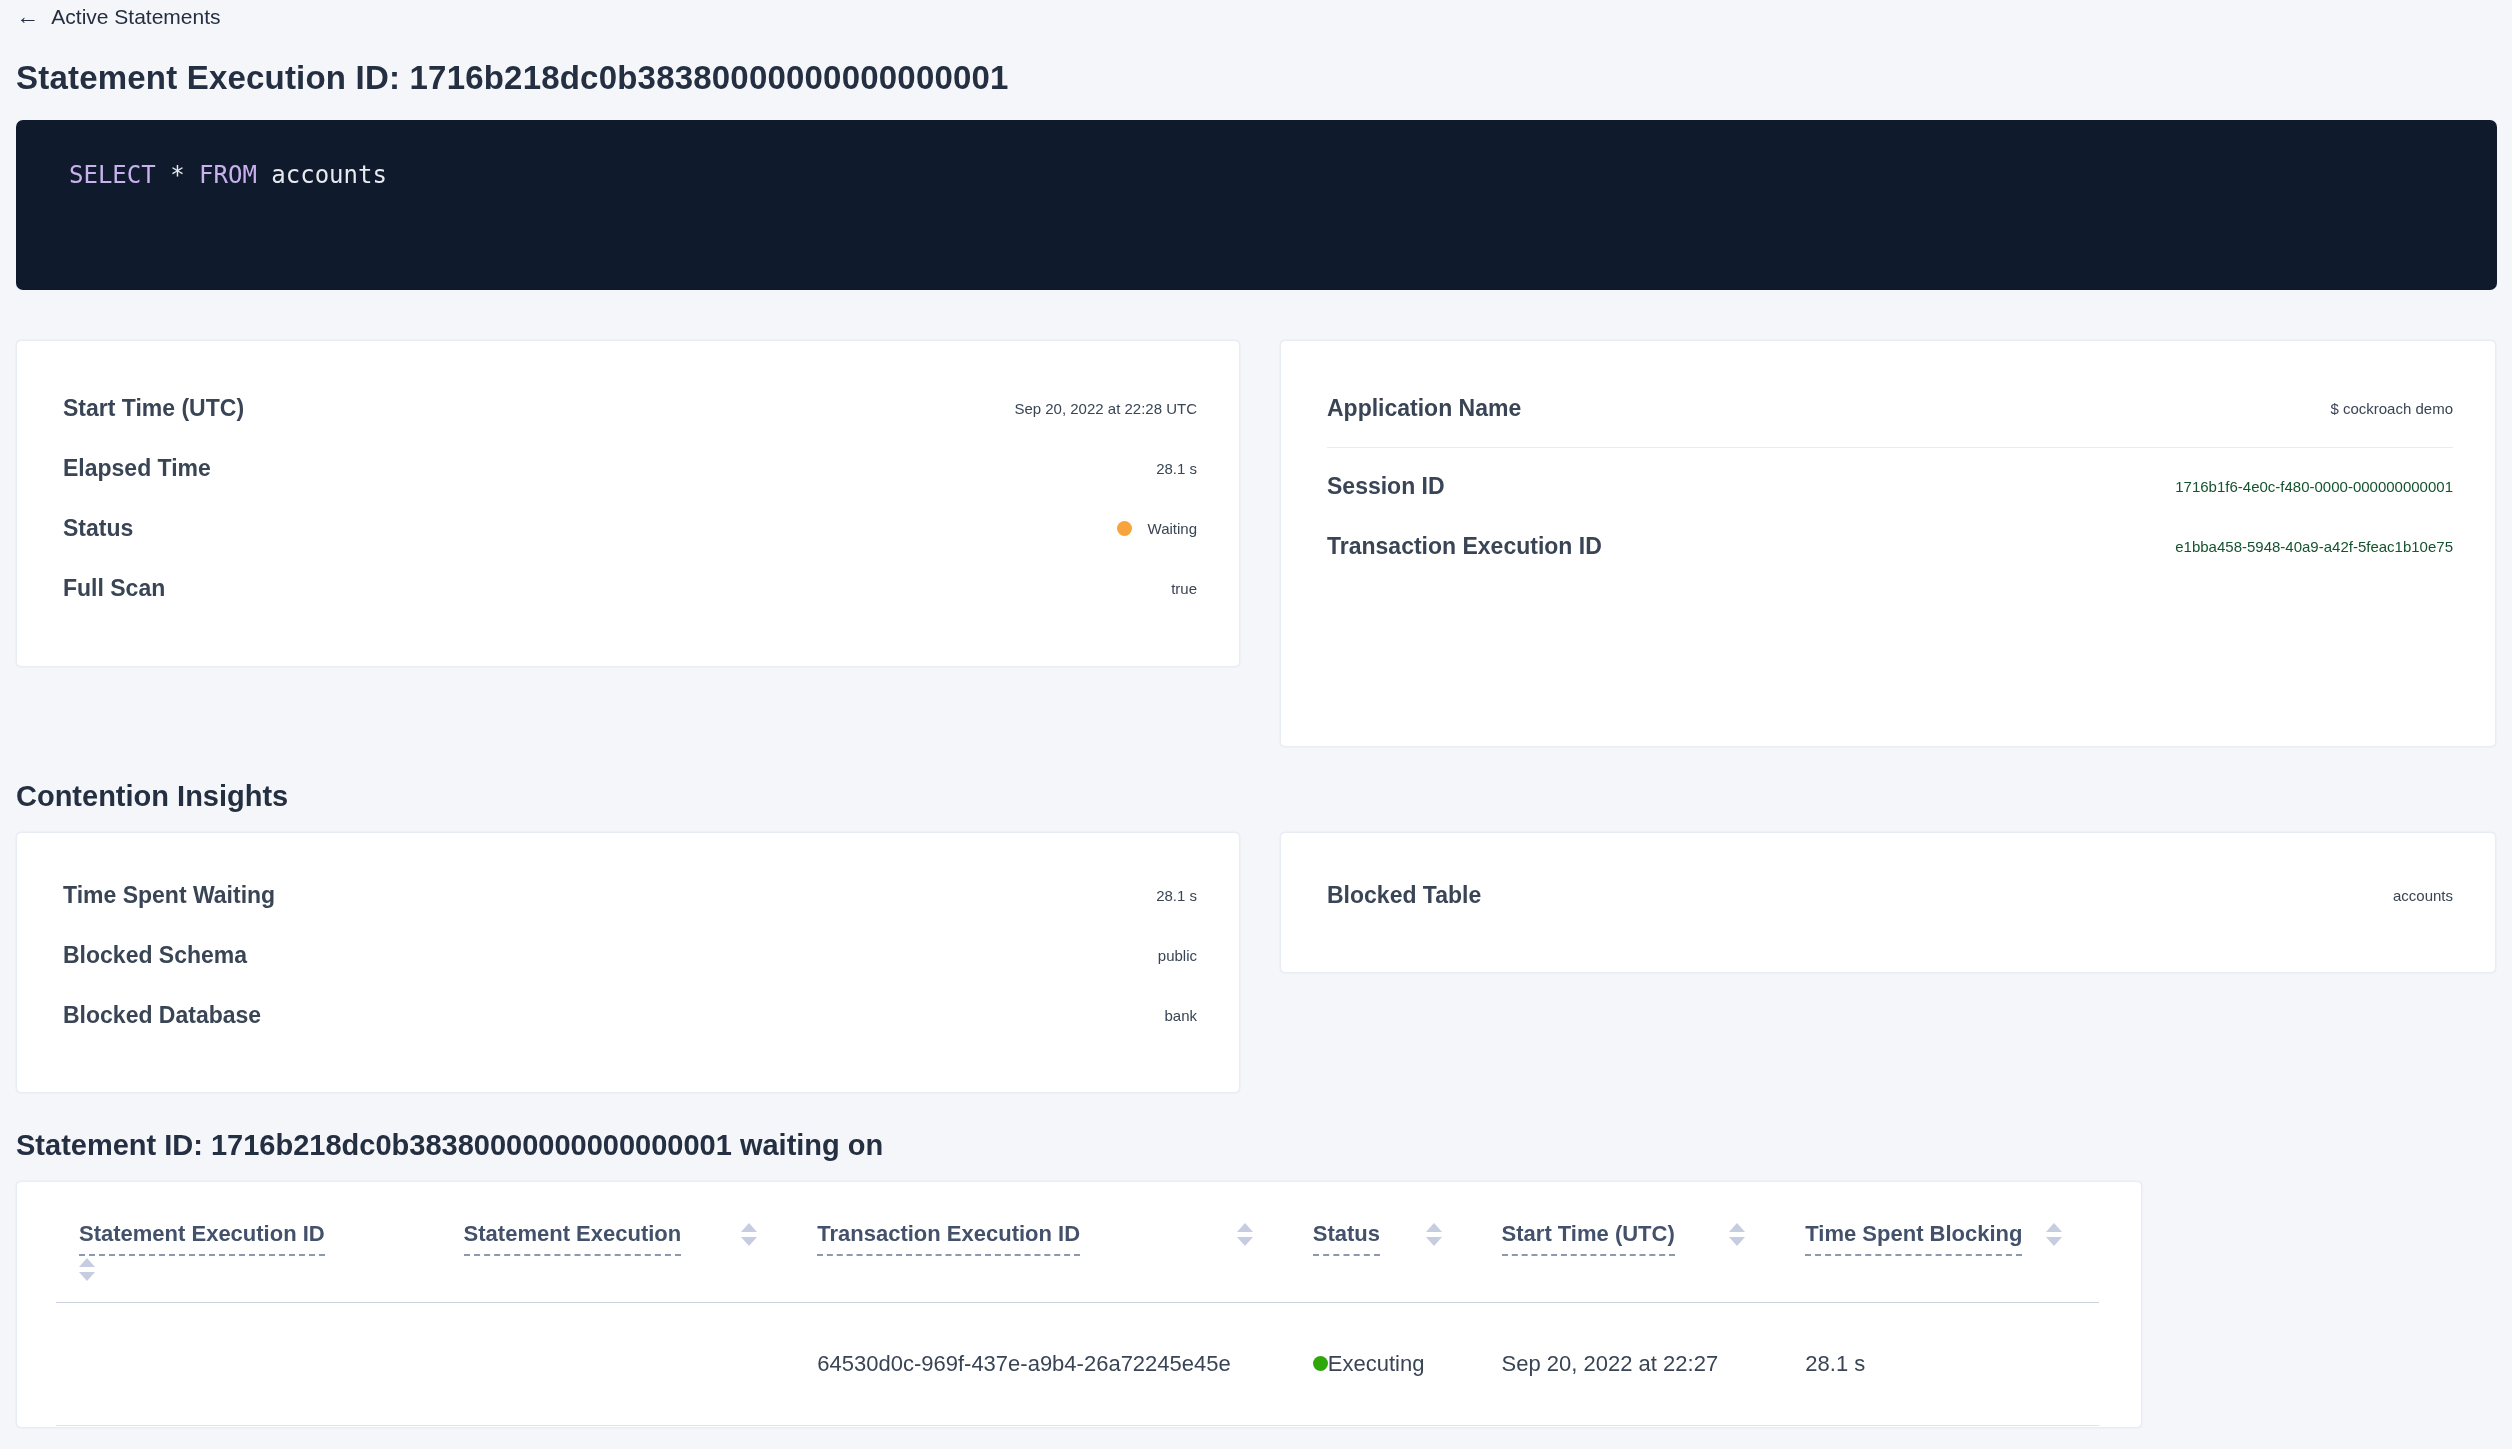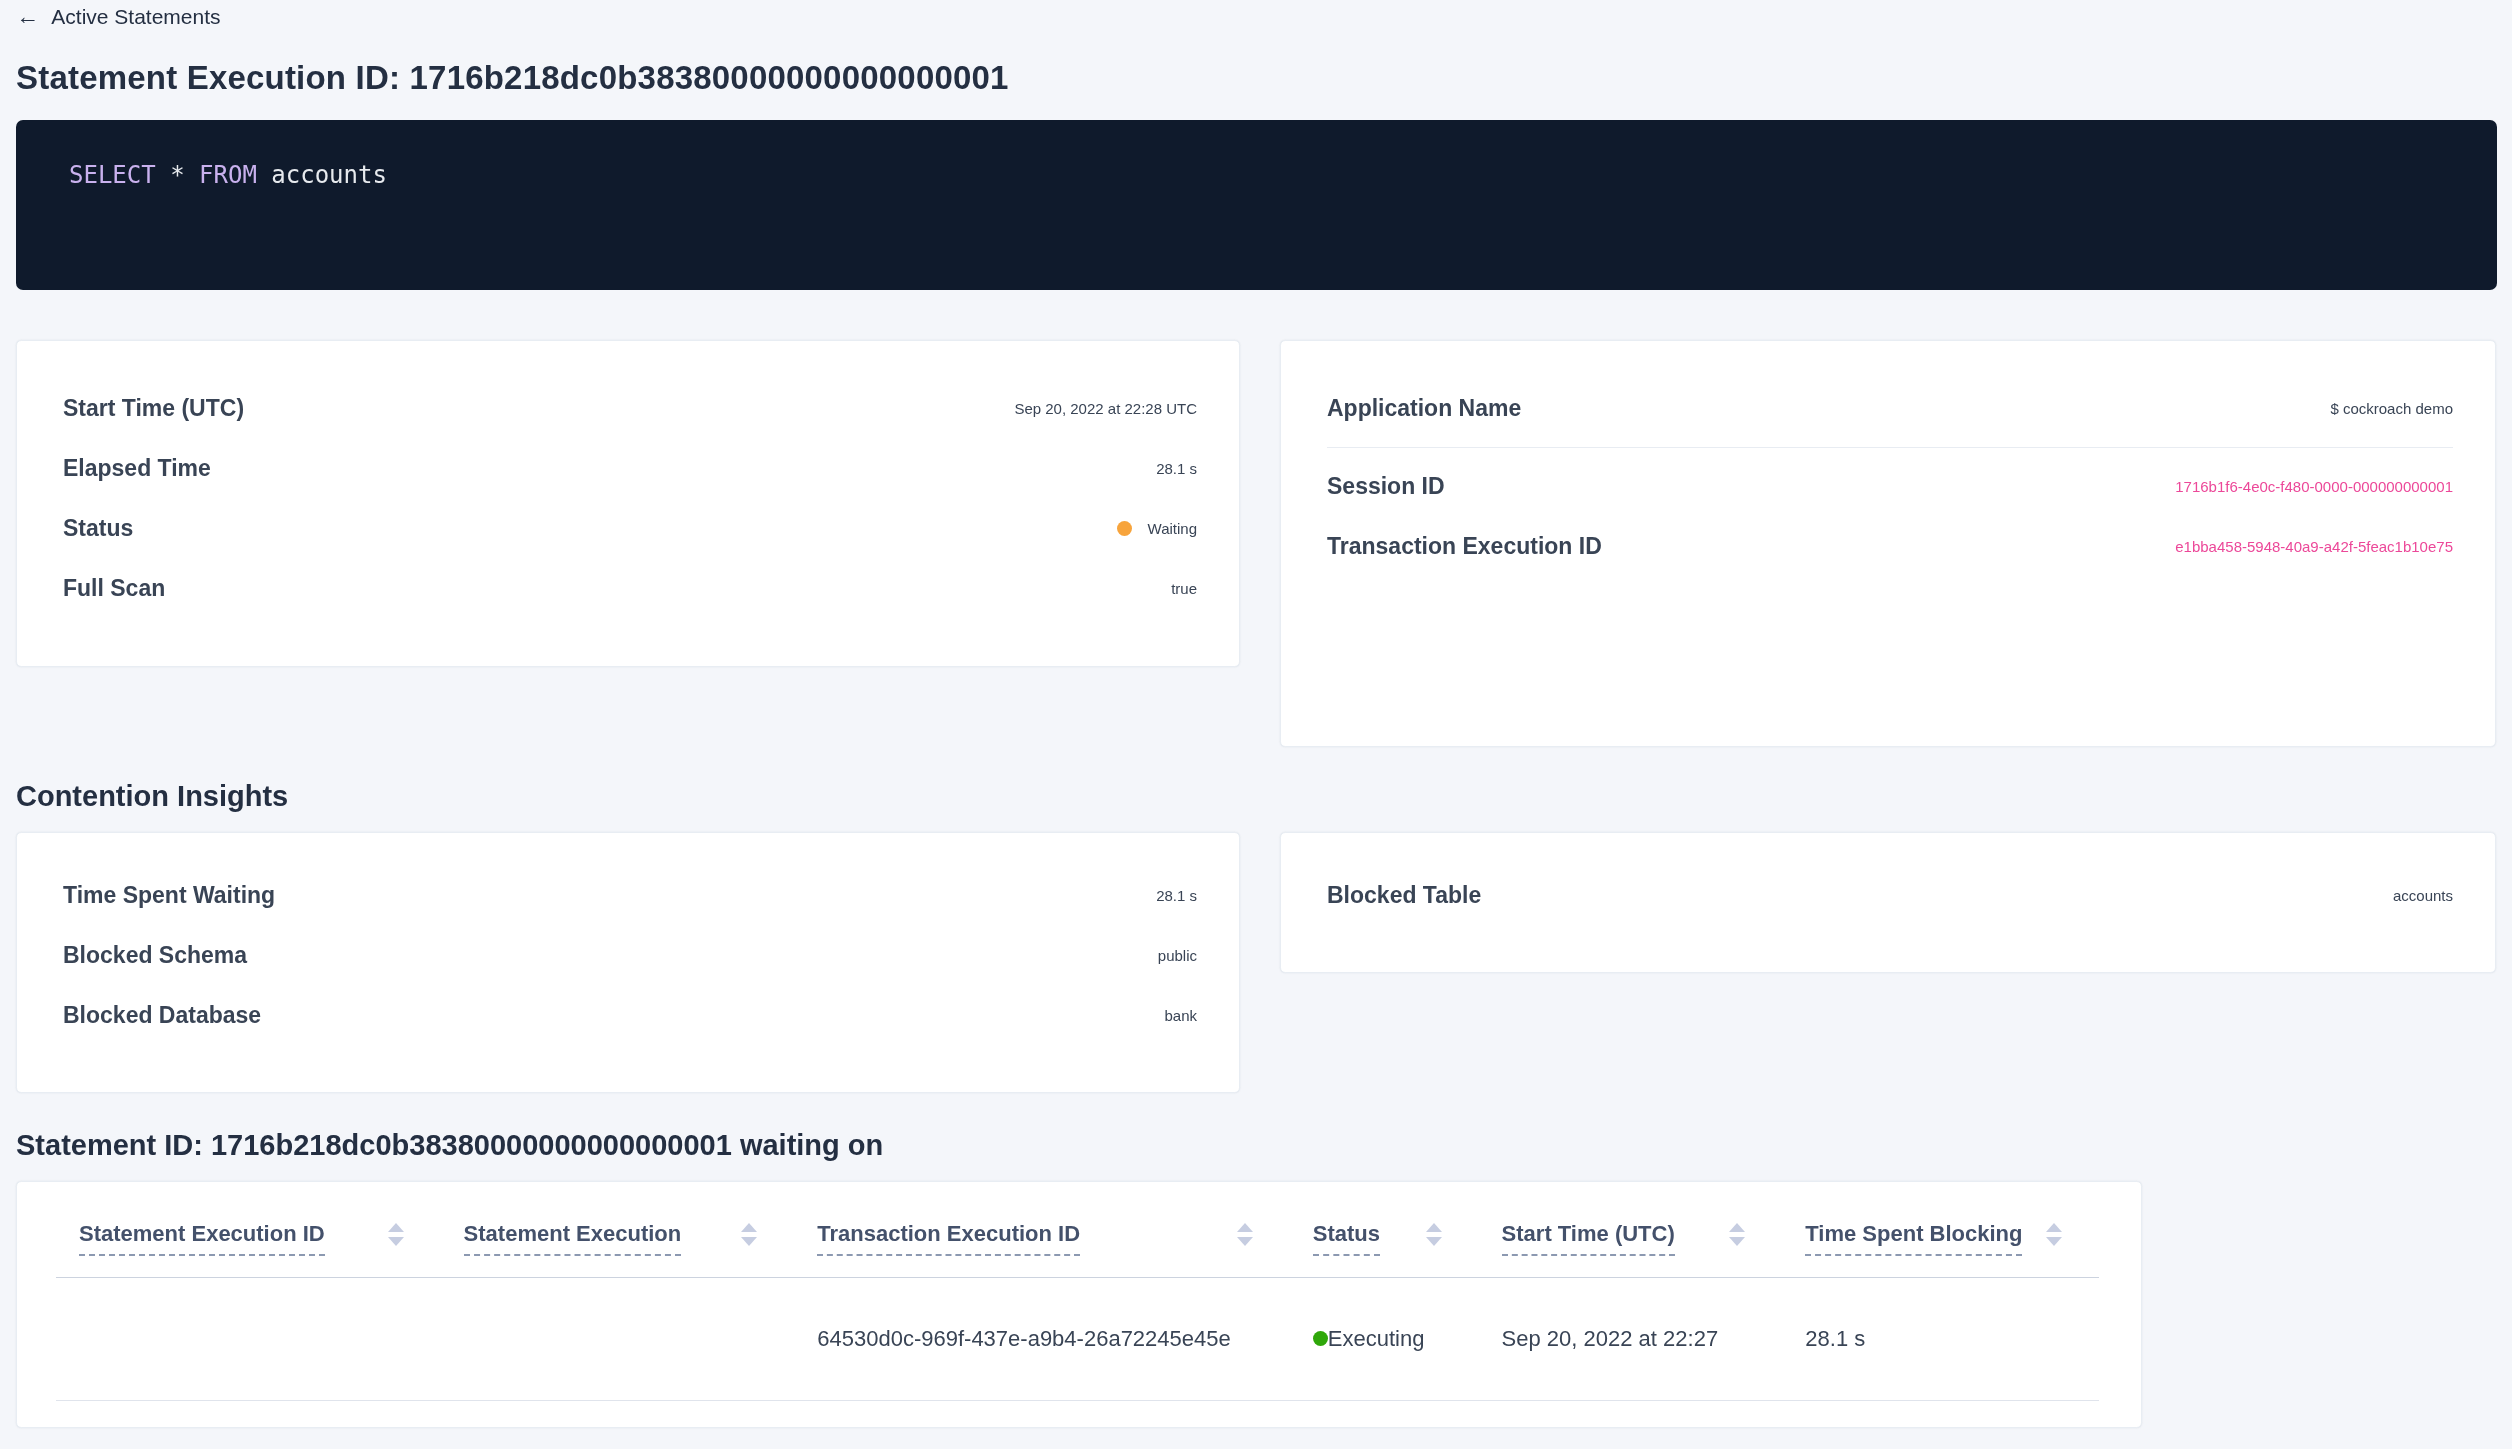--- a/index.html
+++ b/index.html
@@ -54,21 +54,21 @@
   .contention-left-card  { height: 261px; padding: 32px 42px 0 46px; }
   .contention-right-card { height: 141px; padding: 32px 42px 0 46px; }
 
   .kv-row {
     height: 60px;
     display: flex; align-items: center; justify-content: space-between;
   }
   .kv-label { font-size: 23px; font-weight: 700; color: #394455; }
   .kv-value { font-size: 15px; font-weight: 400; color: #394455; text-align: right; }
   .kv-value a, a.id-link {
-    color: #ec4899; text-decoration: none; cursor: pointer;
+    color: #14532d; text-decoration: none; cursor: pointer;
   }
   .status-value { display: inline-flex; align-items: center; gap: 16px; }
   .dot { width: 15px; height: 15px; border-radius: 50%; display: inline-block; }
   .dot-waiting   { background: #f7a43c; }
   .dot-executing { background: #2fa70a; }
 
   .card-divider { border: 0; border-top: 1.8px solid #e8ecf2; margin: 8.8px 0; }
 
   h2.section-heading {
     font-size: 29px; line-height: 39px; font-weight: 700; color: #242f42;
@@ -83,21 +83,21 @@
     display: flex; align-items: flex-start;
     padding-top: 39px; padding-bottom: 21px;
     border-bottom: 1.8px solid #ccd3df;
   }
   .trow {
     display: flex; align-items: center;
     height: 123px;
     border-bottom: 1.8px solid #e0e4ec;
   }
   .cell { padding-left: 23px; padding-right: 37px; }
-  .c1 { width: 385px; } .c2 { width: 354px; } .c3 { width: 496px; }
+  .c1 { width: 385px; flex-direction: column; } .c2 { width: 354px; } .c3 { width: 496px; }
   .c4 { width: 189px; } .c5 { width: 304px; } .c6 { width: 317px; }
   .th-cell { display: flex; align-items: flex-start; justify-content: space-between; cursor: pointer; }
   .th-label {
     font-size: 22px; line-height: 26px; font-weight: 700; color: #44516b;
     padding-bottom: 7px;
     border-bottom: 2.6px dashed #8c99b1;
   }
   .sorter { display: flex; flex-direction: column; gap: 5.3px; margin-top: 1.8px; }
   .sorter .tri-up {
     width: 0; height: 0;

